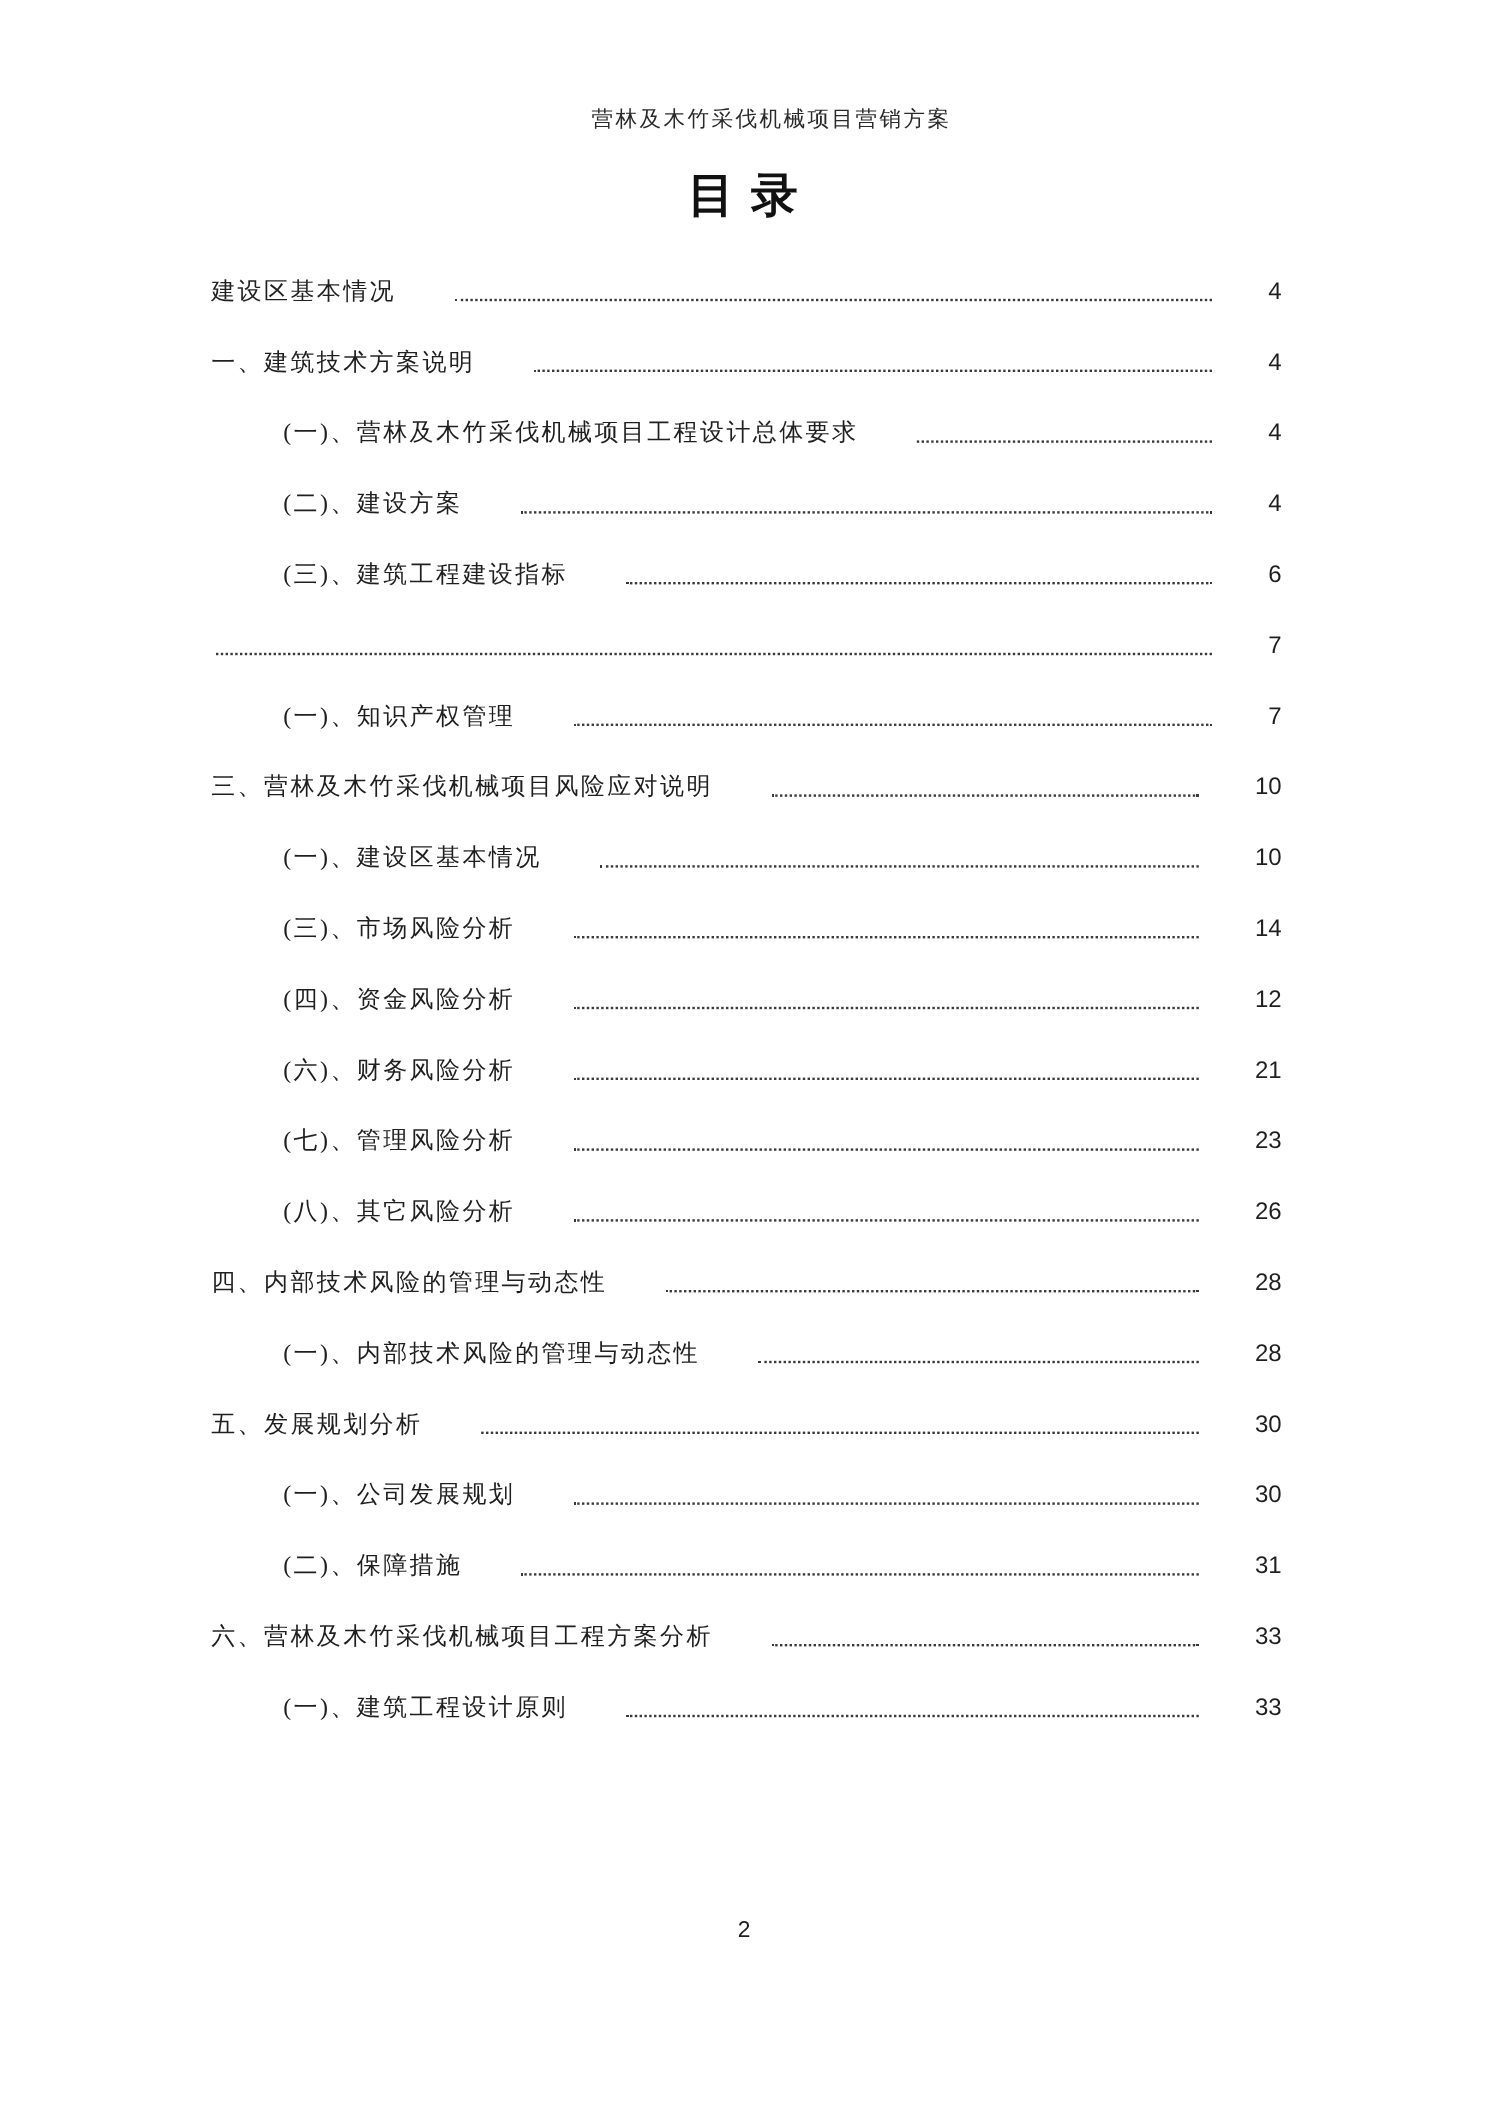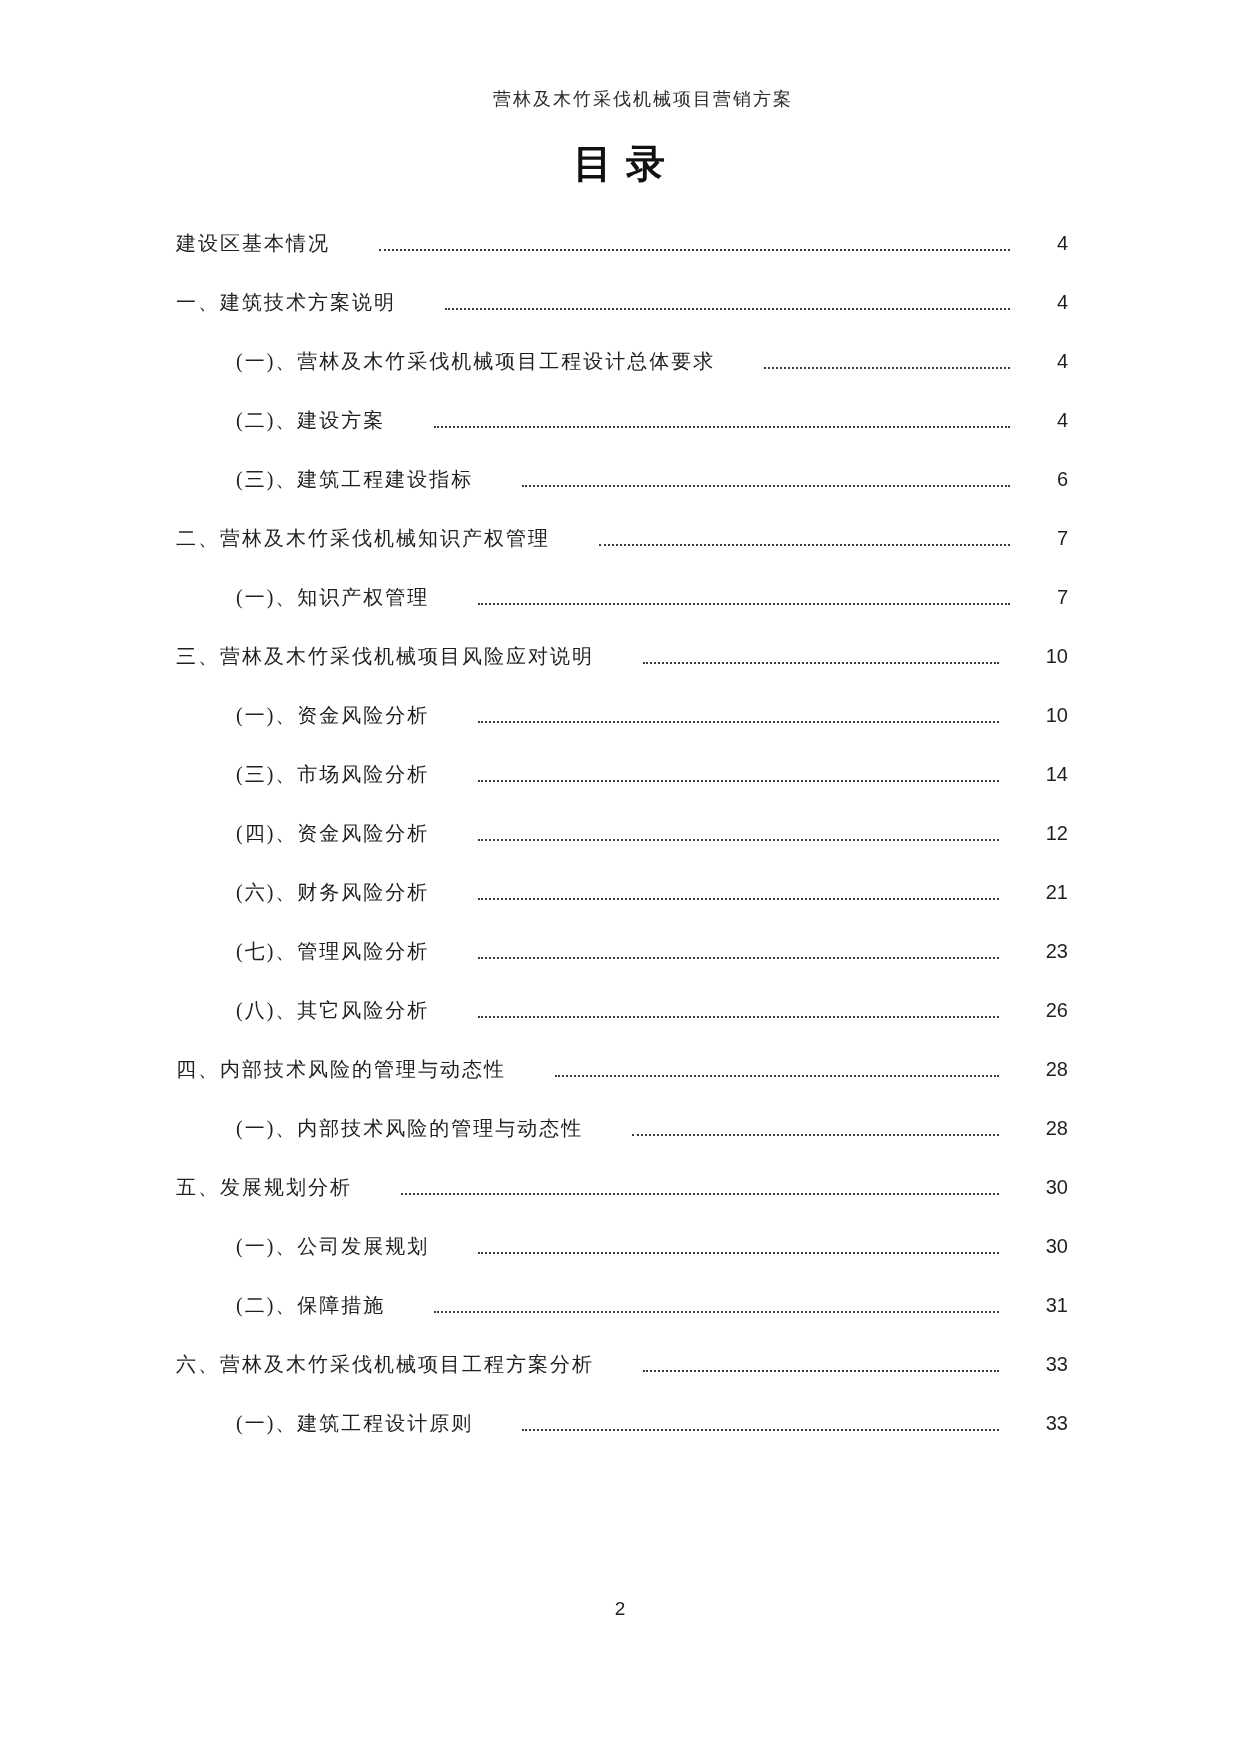--- a/index.html
+++ b/index.html
@@ -104,36 +104,35 @@
     <span class="toc-label">(二)、建设方案</span>
     <span class="toc-dots"></span>
     <span class="toc-page">4</span>
   </div>
       <div class="toc-row level-2">
     <span class="toc-label">(三)、建筑工程建设指标</span>
     <span class="toc-dots"></span>
     <span class="toc-page">6</span>
   </div>
       <div class="toc-row level-1">
-    <span class="toc-label">二、营林及木竹采伐机械知识产权管理</span>
     <span class="toc-dots"></span>
     <span class="toc-page">7</span>
   </div>
       <div class="toc-row level-2">
     <span class="toc-label">(一)、知识产权管理</span>
     <span class="toc-dots"></span>
     <span class="toc-page">7</span>
   </div>
       <div class="toc-row level-1">
     <span class="toc-label">三、营林及木竹采伐机械项目风险应对说明</span>
     <span class="toc-dots"></span>
     <span class="toc-page">10</span>
   </div>
       <div class="toc-row level-2">
-    <span class="toc-label">(一)、资金风险分析</span>
+    <span class="toc-label">(一)、建设区基本情况</span>
     <span class="toc-dots"></span>
     <span class="toc-page">10</span>
   </div>
       <div class="toc-row level-2">
     <span class="toc-label">(三)、市场风险分析</span>
     <span class="toc-dots"></span>
     <span class="toc-page">14</span>
   </div>
       <div class="toc-row level-2">
     <span class="toc-label">(四)、资金风险分析</span>

